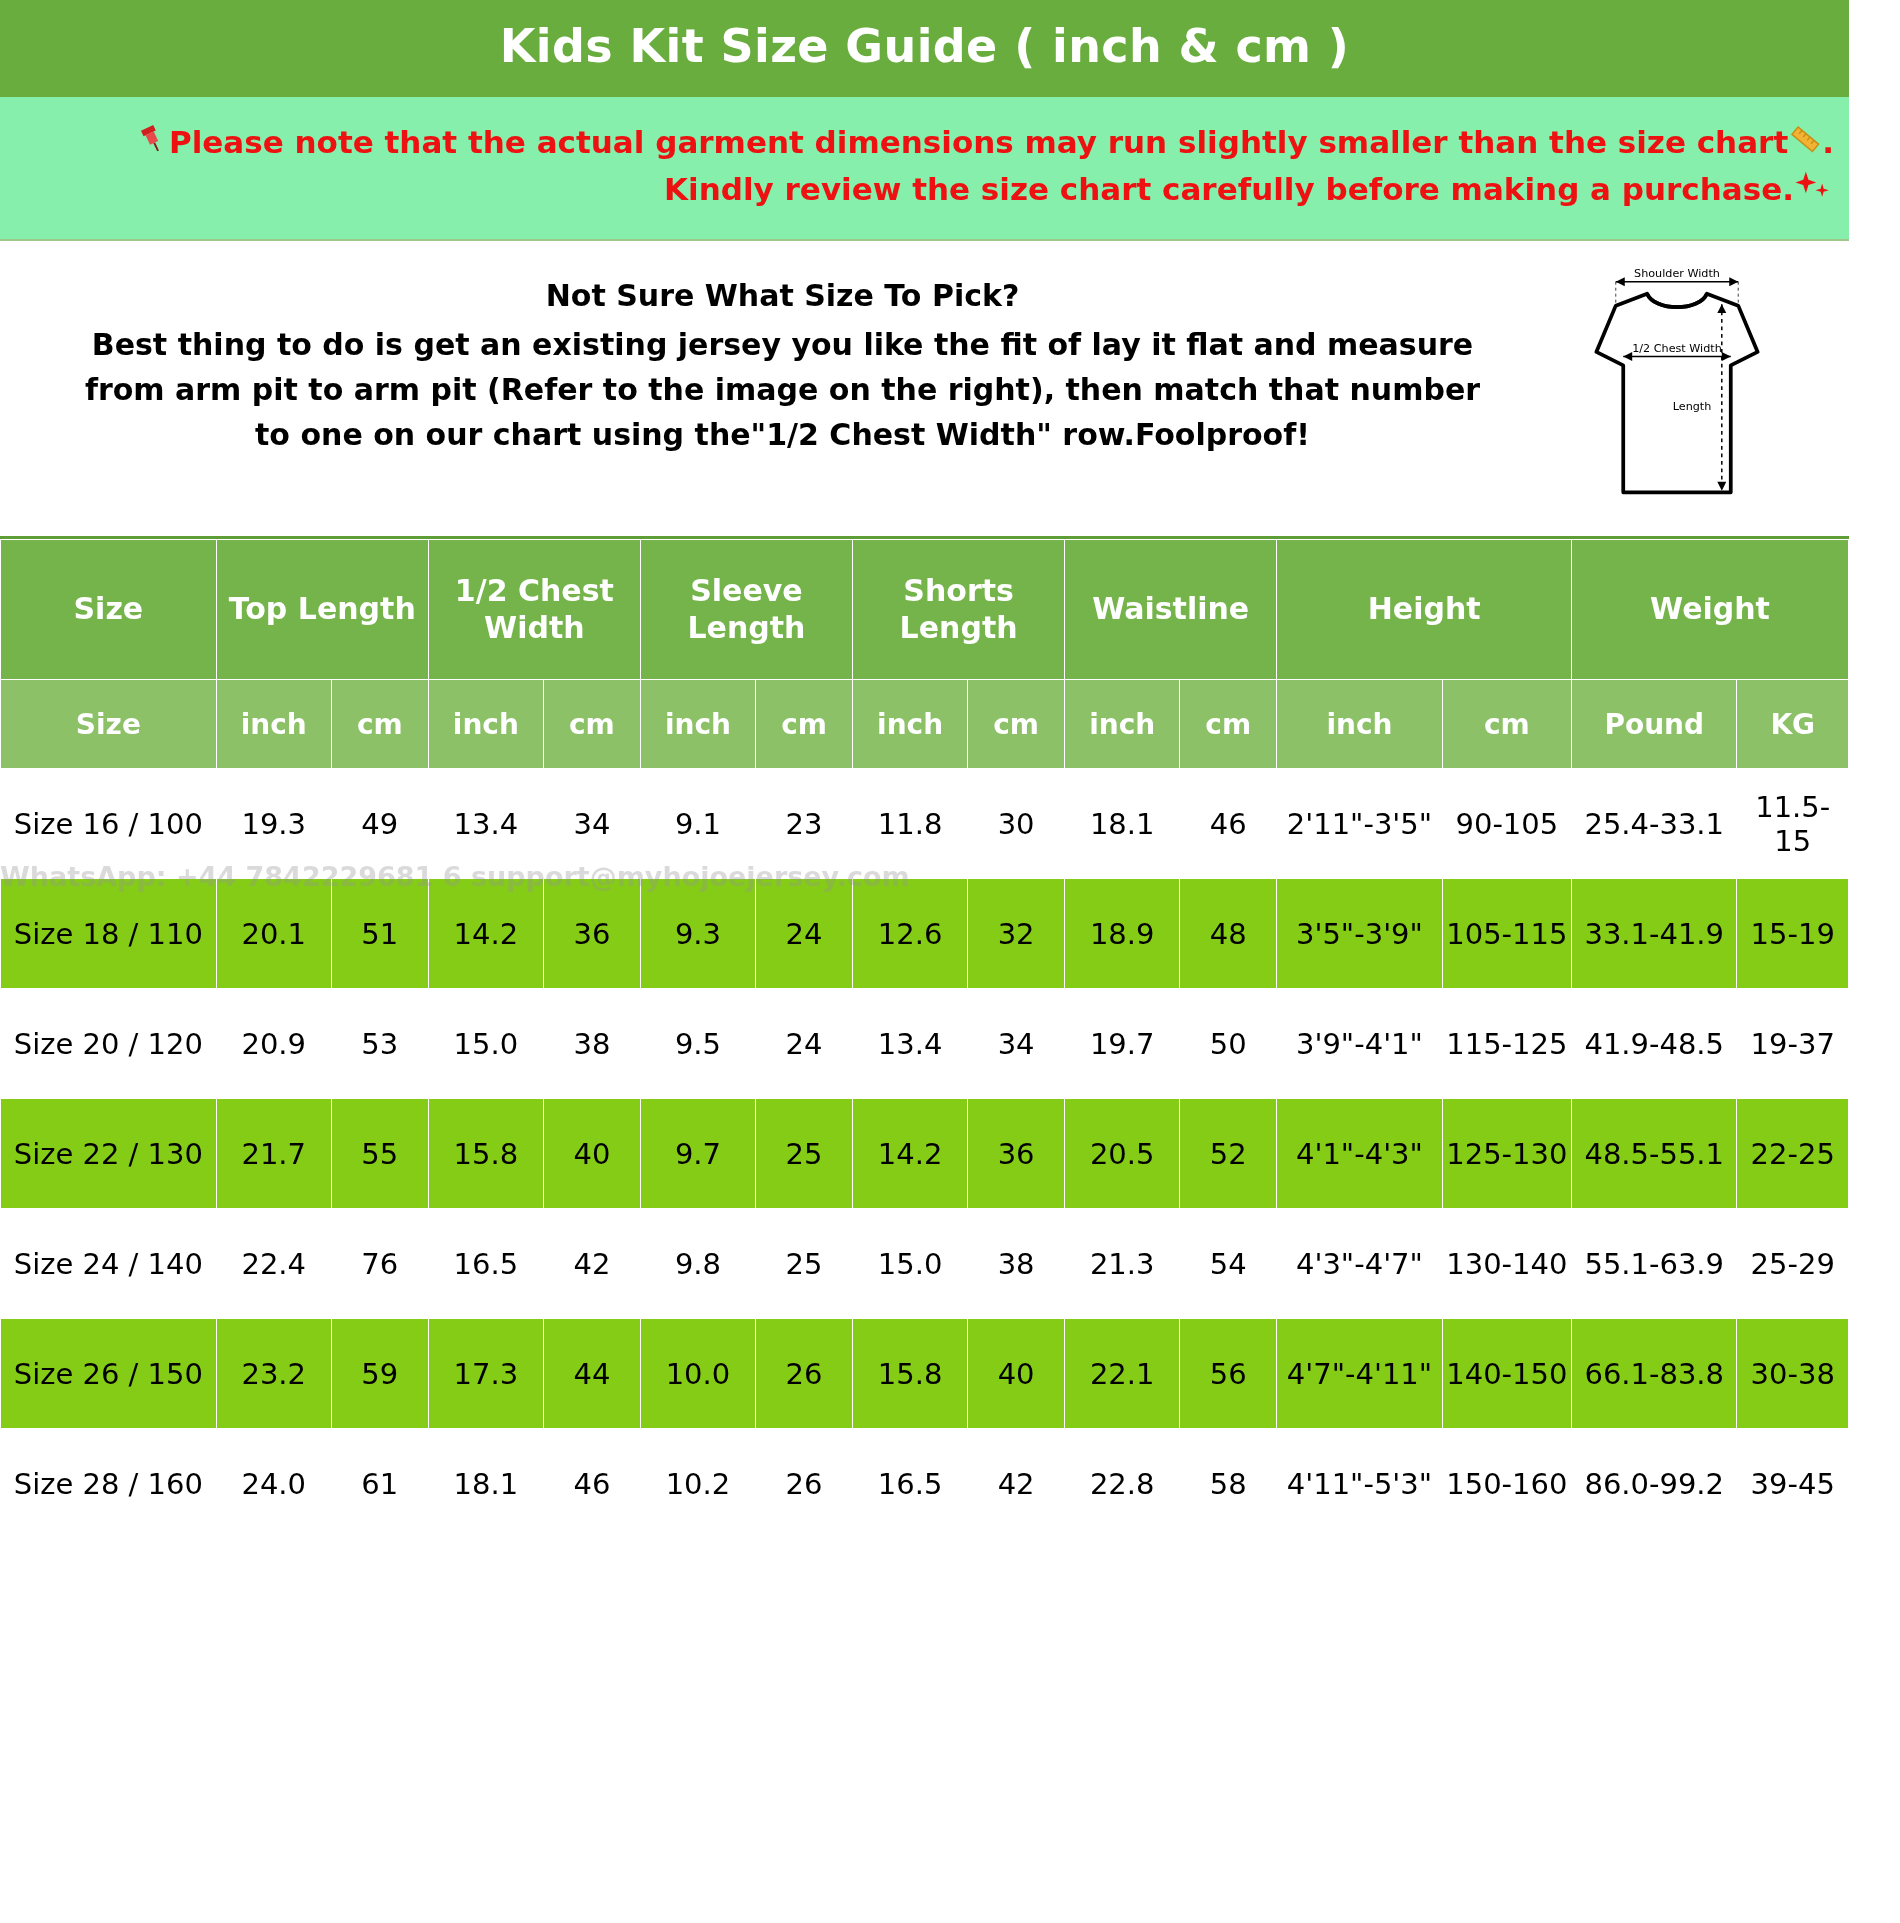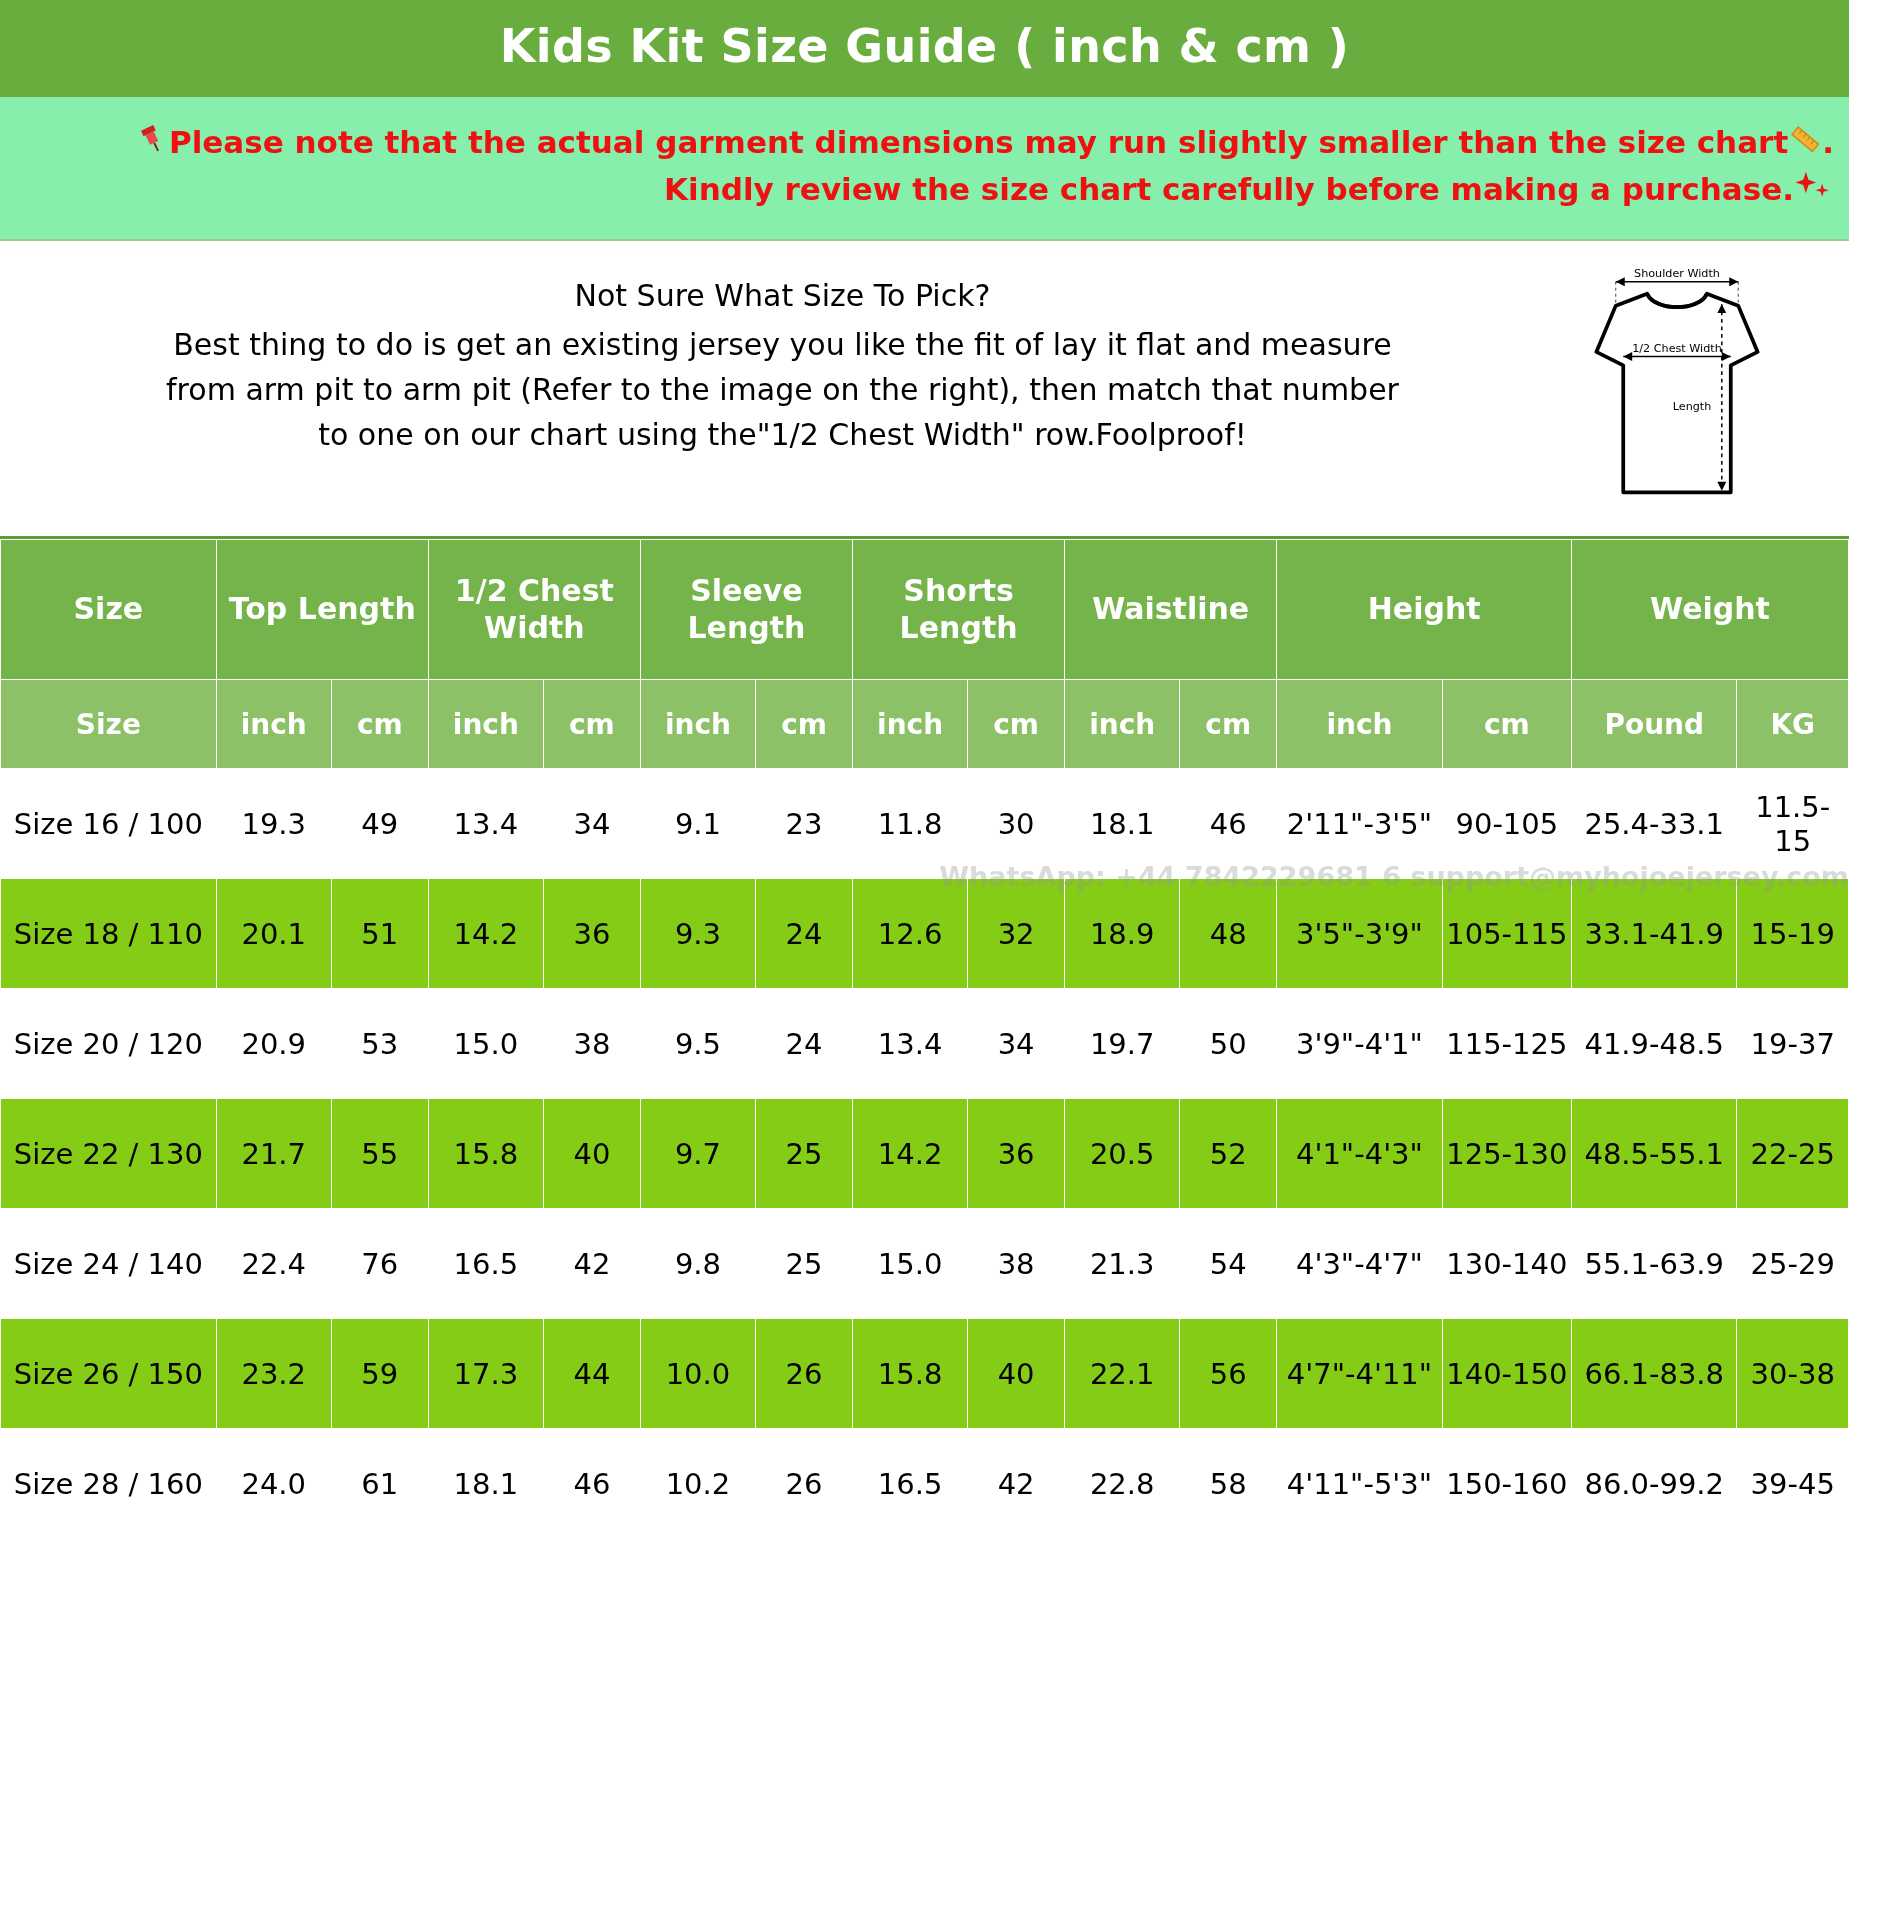--- a/index.html
+++ b/index.html
@@ -59,21 +59,21 @@
     padding: 19.4px 0 18px 0;
     border-bottom: 3px solid #5f9e36;
     position: relative;
   }
   .advice-text {
     flex: 1 1 auto;
     text-align: center;
     padding: 12px 22.4px 0 22.4px;
     color: #000000;
     font-size: 30px;
-    font-weight: normal;
+    font-weight: bold;
     line-height: 1.5;
   }
   .advice-text .headline {
     display: block;
     margin-bottom: 4.5px;
   }
   .shirt-figure {
     flex: 0 0 247px;
     width: 247px;
     padding-right: 37px;
@@ -135,21 +135,21 @@
   col.c-hin     { width: 9.2%; }
   col.c-hcm     { width: 7.2%; }
   col.c-lb      { width: 9.2%; }
   col.c-kg      { width: 6.2%; }
 
   
   .watermark {
     position: absolute;
     left: 0;
     right: 0;
-    text-align: right;
+    text-align: left;
     color: rgba(150,150,150,0.35);
     font-size: 27px;
     font-weight: bold;
     pointer-events: none;
     z-index: 5;
   }
   .table-wrap {
     position: relative;
   }
 </style>

